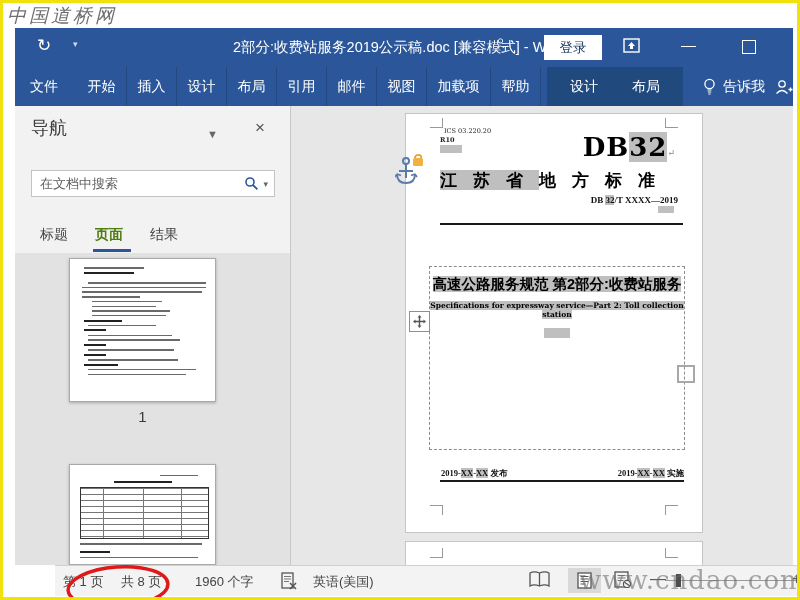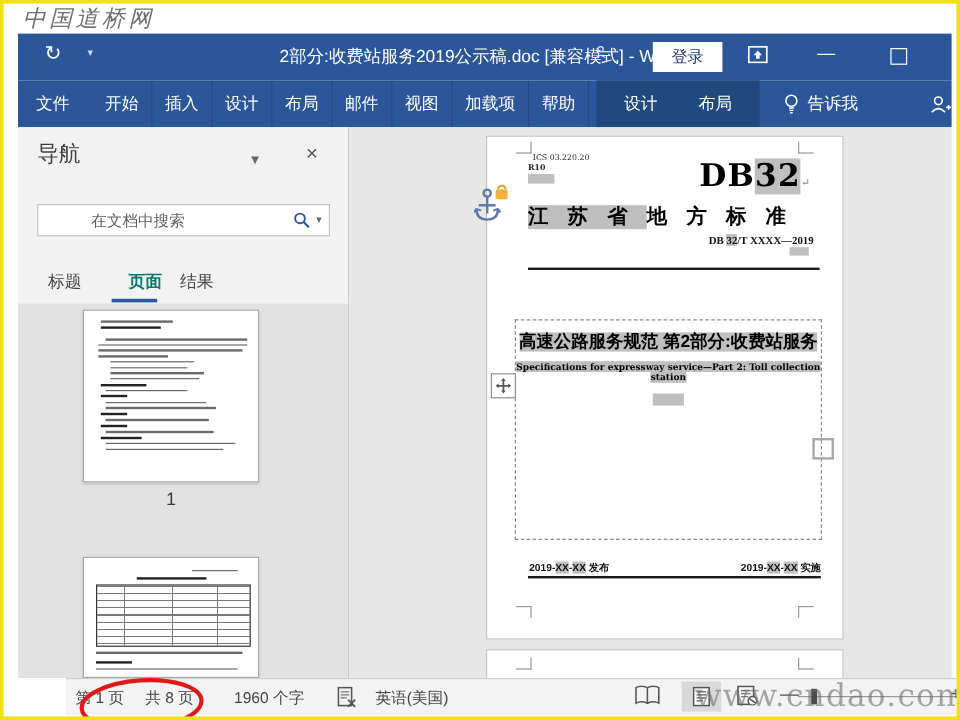--- a/index.html
+++ b/index.html
@@ -1,20 +1,20 @@
 <!DOCTYPE html>
 <html><head>
 <meta charset="utf-8">
 <style>
   html,body{margin:0;padding:0;}
   .screen{position:relative;width:800px;height:600px;box-sizing:border-box;
     border:3px solid #f0e20a;background:#fff;overflow:hidden;
     font-family:"Liberation Sans","DejaVu Sans",sans-serif;}
   
-  .wm-top{position:absolute;left:16px;top:0px;font-family:"DejaVu Serif",serif;
+  .wm-top{position:absolute;left:4px;top:0px;font-family:"DejaVu Serif",serif;
     font-style:italic;font-size:19px;letter-spacing:3px;color:#6f6f6f;z-index:60;}
   .wm-bottom{position:absolute;left:560px;top:562px;font-family:"DejaVu Serif",serif;
     font-size:26px;color:rgba(110,110,110,.6);letter-spacing:1px;z-index:55;pointer-events:none;margin-left:16px;}
   
   .titlebar{position:absolute;left:12px;top:25px;width:778px;height:39px;background:#2b579a;}
   .qat-undo{position:absolute;left:22px;top:7px;color:#fff;font-size:17px;}
   .qat-drop{position:absolute;left:58px;top:11px;color:#cfd9ea;font-size:9px;}
   .doc-title{position:absolute;left:218px;top:10px;color:#fff;font-size:14.5px;white-space:nowrap;}
   .acct-mini{position:absolute;left:481px;top:10px;color:#e6ecf5;font-size:10px;display:flex;align-items:center;gap:1px;}
   .signin{position:absolute;left:529px;top:7px;width:58px;height:25px;background:#fff;color:#1f3864;
@@ -32,25 +32,25 @@
   .tellme{display:flex;align-items:center;gap:7px;margin-left:14px;padding:0 6px;white-space:nowrap;}
   .share{display:flex;align-items:center;gap:4px;margin-left:auto;padding-right:0px;white-space:nowrap;overflow:hidden;}
   
   .navpane{position:absolute;left:12px;top:103px;width:276px;height:459px;background:#f2f2f2;
     border-right:1px solid #c8c8c8;box-sizing:border-box;}
   .nav-title{position:absolute;left:16px;top:10px;font-size:18px;color:#3d3d3d;}
   .nav-drop{position:absolute;left:192px;top:22px;color:#666;font-size:11px;}
   .nav-close{position:absolute;left:240px;top:12px;color:#555;font-size:17px;}
   .nav-search{position:absolute;left:16px;top:64px;width:244px;height:27px;background:#fff;
     border:1px solid #c3c3c3;box-sizing:border-box;display:flex;align-items:center;}
-  .nav-search .ph{flex:1;padding-left:8px;font-size:13px;color:#5f5f5f;white-space:nowrap;overflow:hidden;margin-left:36px;}
+  .nav-search .ph{flex:1;padding-left:8px;font-size:13px;color:#5f5f5f;white-space:nowrap;overflow:hidden;}
   .nav-search .sdrop{color:#666;font-size:9px;padding:0 6px 0 4px;}
   .nav-tabs{position:absolute;left:0;top:112px;width:100%;height:36px;font-size:14px;color:#444;}
   .ntab{position:absolute;top:8px;}
-  .ntab.t1{left:25px;} .ntab.t2{left:92px;color:#0f766e;font-weight:bold;} .ntab.t3{left:135px;}
+  .ntab.t1{left:25px;} .ntab.t2{left:80px;color:#4d7c0f;font-weight:bold;} .ntab.t3{left:135px;}
   .ntab-underline{position:absolute;left:78px;top:31px;width:38px;height:3px;background:#2b579a;}
   .thumbs{position:absolute;left:0;top:147px;width:275px;height:312px;background:#e2e2e2;overflow:hidden;}
   .thumb{position:absolute;left:54px;width:147px;background:#fff;border:1px solid #a9a9a9;
     box-shadow:0 1px 3px rgba(0,0,0,.25);box-sizing:border-box;overflow:hidden;}
   .thumb1{top:5px;height:144px;padding:8px 10px;}
   .thumb2{top:211px;height:101px;padding:10px 10px;}
   .tline{background:#6a6a6a;height:1.5px;margin-bottom:3.2px;}
   .tline.b{background:#222;height:2px;}
   .thumb-label{position:absolute;left:54px;top:155px;width:147px;text-align:center;font-size:15px;color:#3c3c3c;}
   .mini-table{margin:4px auto 4px auto;width:127px;height:50px;border:1px solid #333;
@@ -83,21 +83,21 @@
   .hrule1{position:absolute;left:34px;top:109px;width:243px;height:2px;background:#1a1a1a;}
   .frame{position:absolute;left:23px;top:152px;width:256px;height:184px;border:1px dashed #8c8c8c;
     box-sizing:border-box;text-align:center;}
   .ftitle{margin-top:8px;font-size:14.5px;font-weight:bold;color:#000;white-space:nowrap;}
   .fsub{margin-top:7px;font-family:"DejaVu Serif",serif;font-weight:bold;font-size:7.5px;color:#000;}
   .gbox3{margin:9px auto 0 auto;width:26px;height:10px;background:#bfbfbf;}
   .movehandle{position:absolute;left:3px;top:197px;width:21px;height:21px;background:#fff;
     border:1px solid #8f8f8f;box-sizing:border-box;display:flex;align-items:center;justify-content:center;}
   .sizehandle{position:absolute;left:271px;top:251px;width:18px;height:18px;border:2px solid #a8a8a8;box-sizing:border-box;}
   .daterow{position:absolute;left:35px;top:354px;width:243px;display:flex;justify-content:space-between;
-    font-family:Liberation Sans, sans-serif;font-weight:bold;font-size:8.5px;color:#111;}
+    font-family:Liberation Serif, serif;font-weight:bold;font-size:8.5px;color:#111;}
   .hrule2{position:absolute;left:34px;top:366px;width:244px;height:1.5px;background:#1a1a1a;}
   .pubrow{position:absolute;left:0;top:379px;width:100%;text-align:center;
     font-family:"DejaVu Serif",serif;font-weight:bold;font-size:11px;color:#000;}
   .pubrow .sep{display:inline-block;width:14px;}
   
   .statusbar{position:absolute;left:12px;top:562px;width:778px;height:31px;background:#f3f3f3;
     border-top:1px solid #d0d0d0;box-sizing:border-box;font-size:13px;color:#444;margin-left:40px;}
   .sb{position:absolute;top:7px;white-space:nowrap;}
   .sb-page{left:8px;} .sb-count{left:66px;} .sb-words{left:140px;} .sb-lang{left:258px;}
   .sb-proof{position:absolute;left:226px;top:6px;}
@@ -141,20 +141,21 @@
     <div class="win-min">—</div>
     <div class="win-max"></div>
   </div>
 
   <div class="ribbon">
     <div class="rtab first">文件</div>
     <div class="rtab">开始</div>
     <div class="rtab">插入</div>
     <div class="rtab">设计</div>
     <div class="rtab">布局</div>
+    <div class="rtab">引用</div>
     <div class="rtab">邮件</div>
     <div class="rtab">视图</div>
     <div class="rtab">加载项</div>
     <div class="rtab">帮助</div>
     <div class="ctx-group">
       <div class="rtab">设计</div>
       <div class="rtab">布局</div>
     </div>
     <div class="tellme">
       <svg width="13" height="18" viewBox="0 0 13 18">

